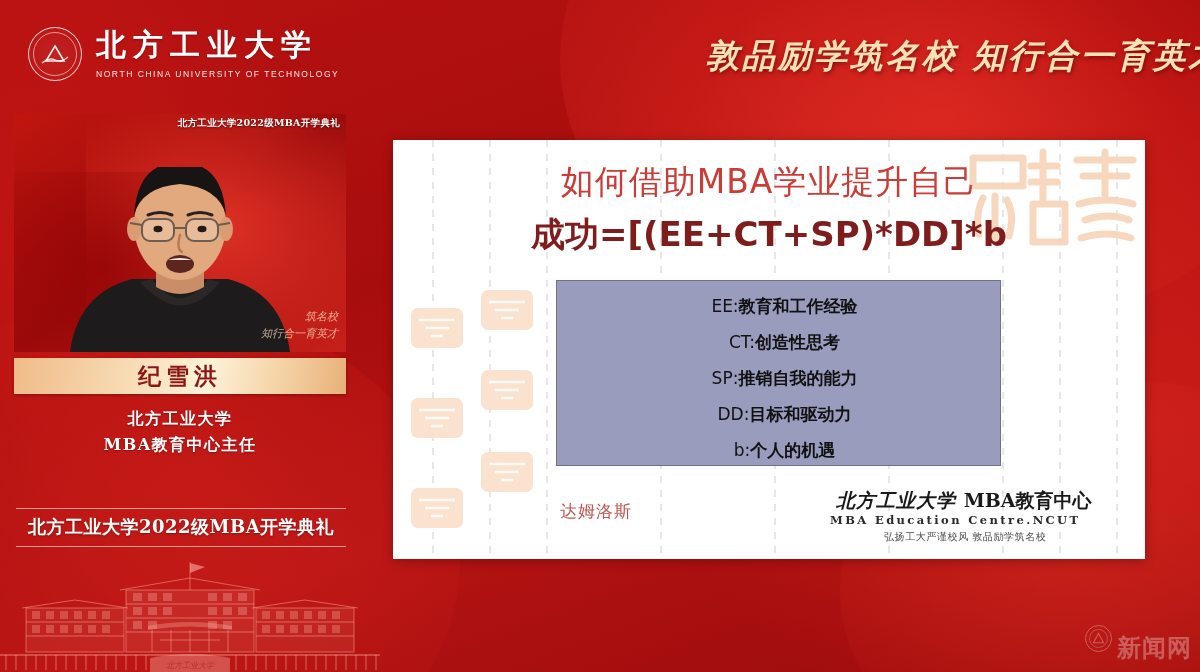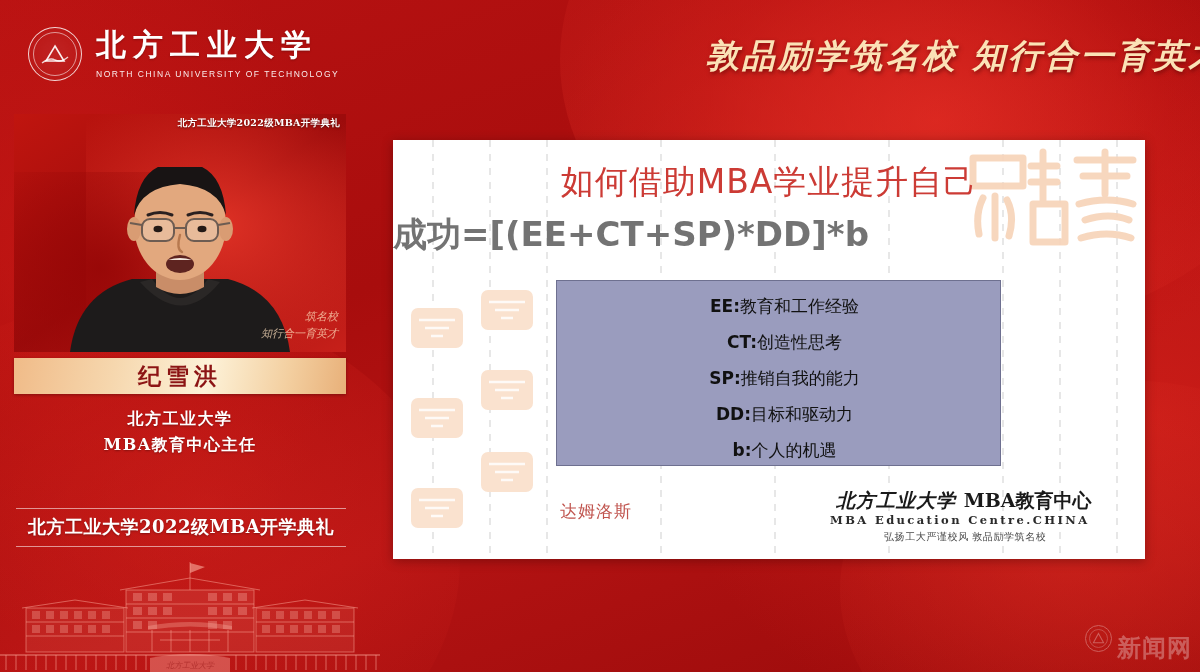--- a/index.html
+++ b/index.html
@@ -165,42 +165,43 @@
   .slide-title {
     position: absolute; left: 0; top: 20px; width: 752px;
     text-align: center;
     color: #cc3b35;
     font-size: 33px; font-weight: 400;
     letter-spacing: 1px;
     font-family: "DejaVu Sans", "Liberation Sans", sans-serif;
   }
   .slide-formula {
     position: absolute; left: 0; top: 72px; width: 752px;
-    color: #737373;
+    text-align: center;
+    color: #7f1d1d;
     font-size: 34px; font-weight: 700;
     letter-spacing: 0px;
     font-family: "DejaVu Sans", "Liberation Sans", sans-serif;
   }
   .defs-box {
     position: absolute; left: 163px; top: 140px;
     width: 445px; height: 186px;
     background: #9a9cbe;
     border: 1.2px solid #6e7090;
     padding-top: 7px;
   }
   .def-row {
     text-align: center;
     font-size: 17px;
     color: #111111;
     line-height: 1;
     padding: 10px 0 9px;
     font-family: "DejaVu Sans", "Liberation Sans", sans-serif;
   }
-  .def-key { font-weight: 700; margin-left: 12px; }
-  .def-val { font-weight: 400; text-align: center; }
+  .def-key { font-weight: 400; margin-left: 12px; }
+  .def-val { font-weight: 700; text-align: center; }
 
   .slide-source {
     position: absolute; left: 167px; top: 360px;
     color: #c0544e; font-size: 17px; letter-spacing: 1px;
     font-family: "DejaVu Sans", "Liberation Sans", sans-serif;
   }
 
   .mba-logo { position: absolute; left: 435px; top: 348px; width: 310px; height: 62px; }
   .mba-logo-cn {
     position: absolute; left: 8px; top: 0;
@@ -504,21 +505,21 @@
     </div>
   </div>
 
   <div class="slide-source">达姆洛斯</div>
 
   <div class="mba-logo">
     <div class="mba-logo-cn">
       <span>北方工业大学</span>
       <em>MBA教育中心</em>
     </div>
-    <div class="mba-logo-en">MBA Education Centre.CHINA</div>
+    <div class="mba-logo-en">MBA Education Centre.NCUT</div>
     <div class="mba-logo-sub">弘扬工大严谨校风 敦品励学筑名校</div>
   </div>
 </div>
 
 <div class="news-watermark">
   <div class="news-seal">
     <svg viewBox="0 0 27 27" style="position:absolute;inset:0">
       <path d="M13.5 8 L19 18 L8 18 Z" fill="none" stroke="#ffffff" stroke-width="1.1"></path>
     </svg>
   </div>

